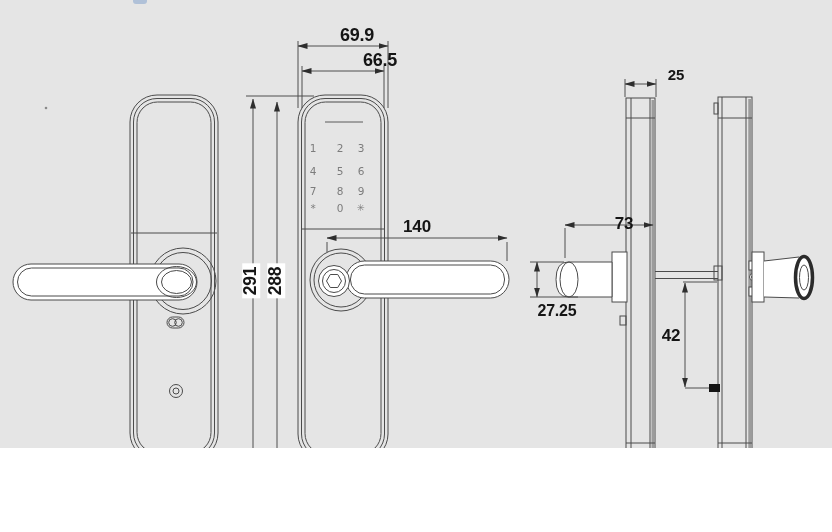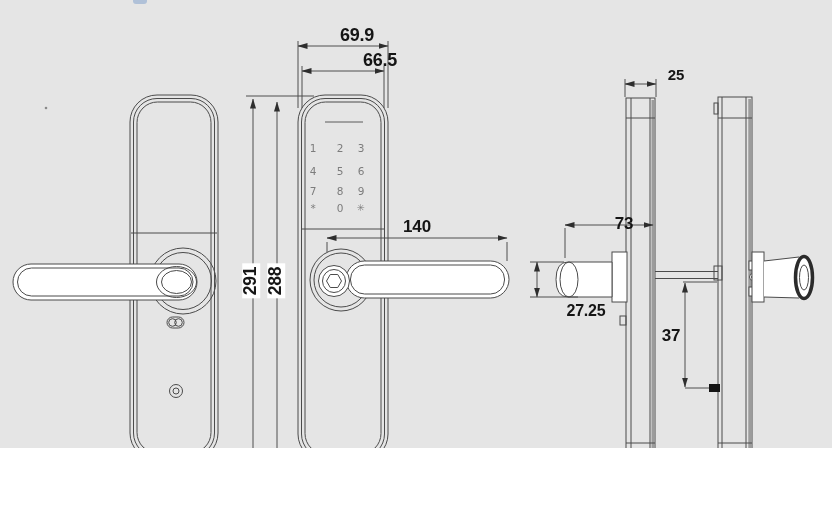--- a/index.html
+++ b/index.html
@@ -148,22 +148,22 @@
 
   <div class="speck"></div>
 
   <div class="dim" style="left:357px;top:35px;font-size:18px;">69.9</div>
   <div class="dim" style="left:356px;top:60px;font-size:18px;margin-left:24px;">66.5</div>
   <div class="dim rot" style="left:251px;top:281px;">291</div>
   <div class="dim rot" style="left:276px;top:281px;">288</div>
   <div class="dim" style="left:417px;top:226px;font-size:17px;text-align:right;">140</div>
   <div class="dim sm" style="left:676px;top:74px;">25</div>
   <div class="dim" style="left:624px;top:215px;font-size:17px;margin-top:8px;">73</div>
-  <div class="dim md" style="left:557px;top:311px;margin-left:29px;">27.25</div>
-  <div class="dim" style="left:671px;top:335px;font-size:17px;">37</div>
+  <div class="dim md" style="left:557px;top:311px;">27.25</div>
+  <div class="dim" style="left:671px;top:335px;font-size:17px;">42</div>
 
   <span class="key" style="left:313px;top:148px;">1</span>
   <span class="key" style="left:340px;top:148px;">2</span>
   <span class="key" style="left:361px;top:148px;">3</span>
   <span class="key" style="left:313px;top:171px;">4</span>
   <span class="key" style="left:340px;top:171px;">5</span>
   <span class="key" style="left:361px;top:171px;">6</span>
   <span class="key" style="left:313px;top:191px;">7</span>
   <span class="key" style="left:340px;top:191px;">8</span>
   <span class="key" style="left:361px;top:191px;">9</span>

